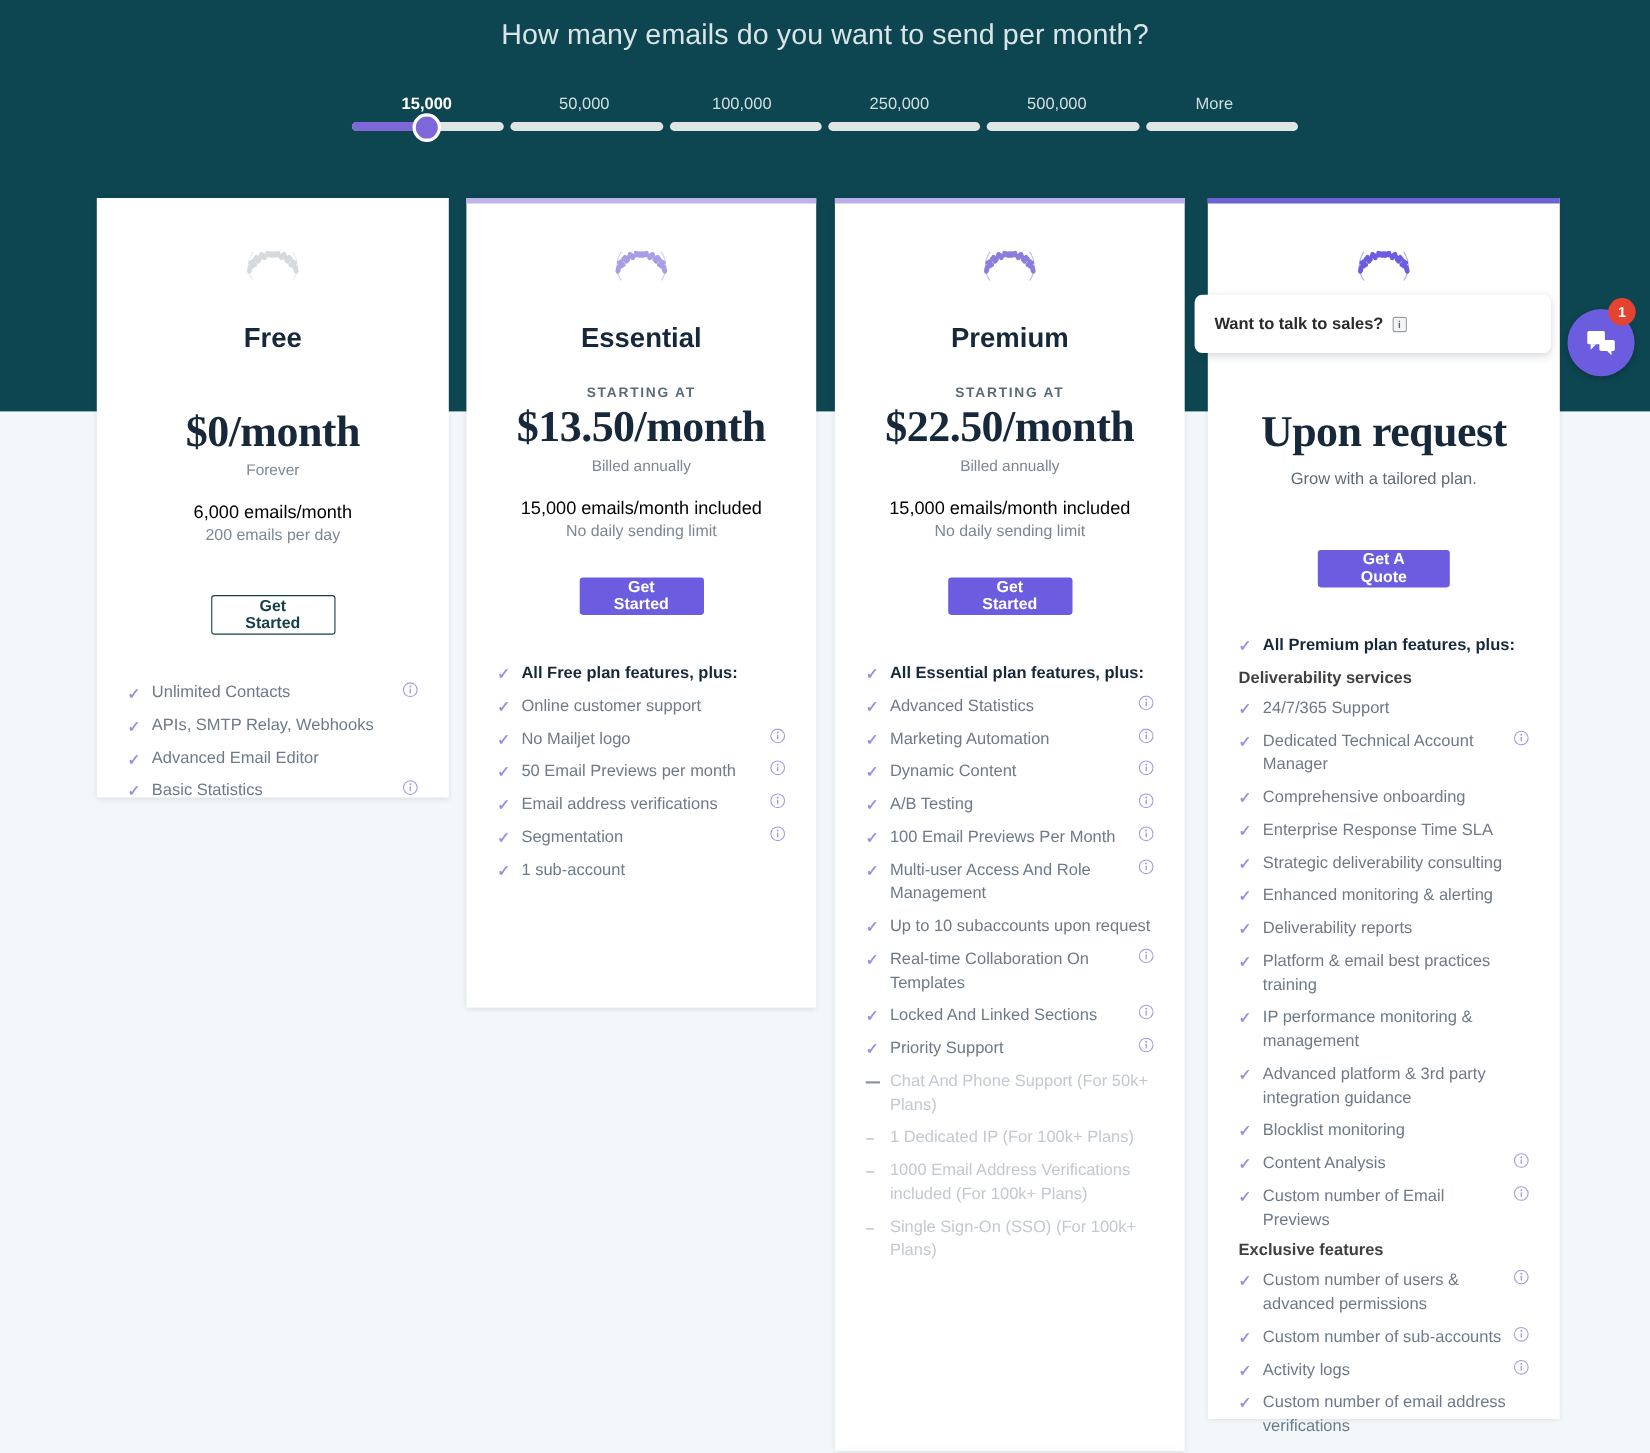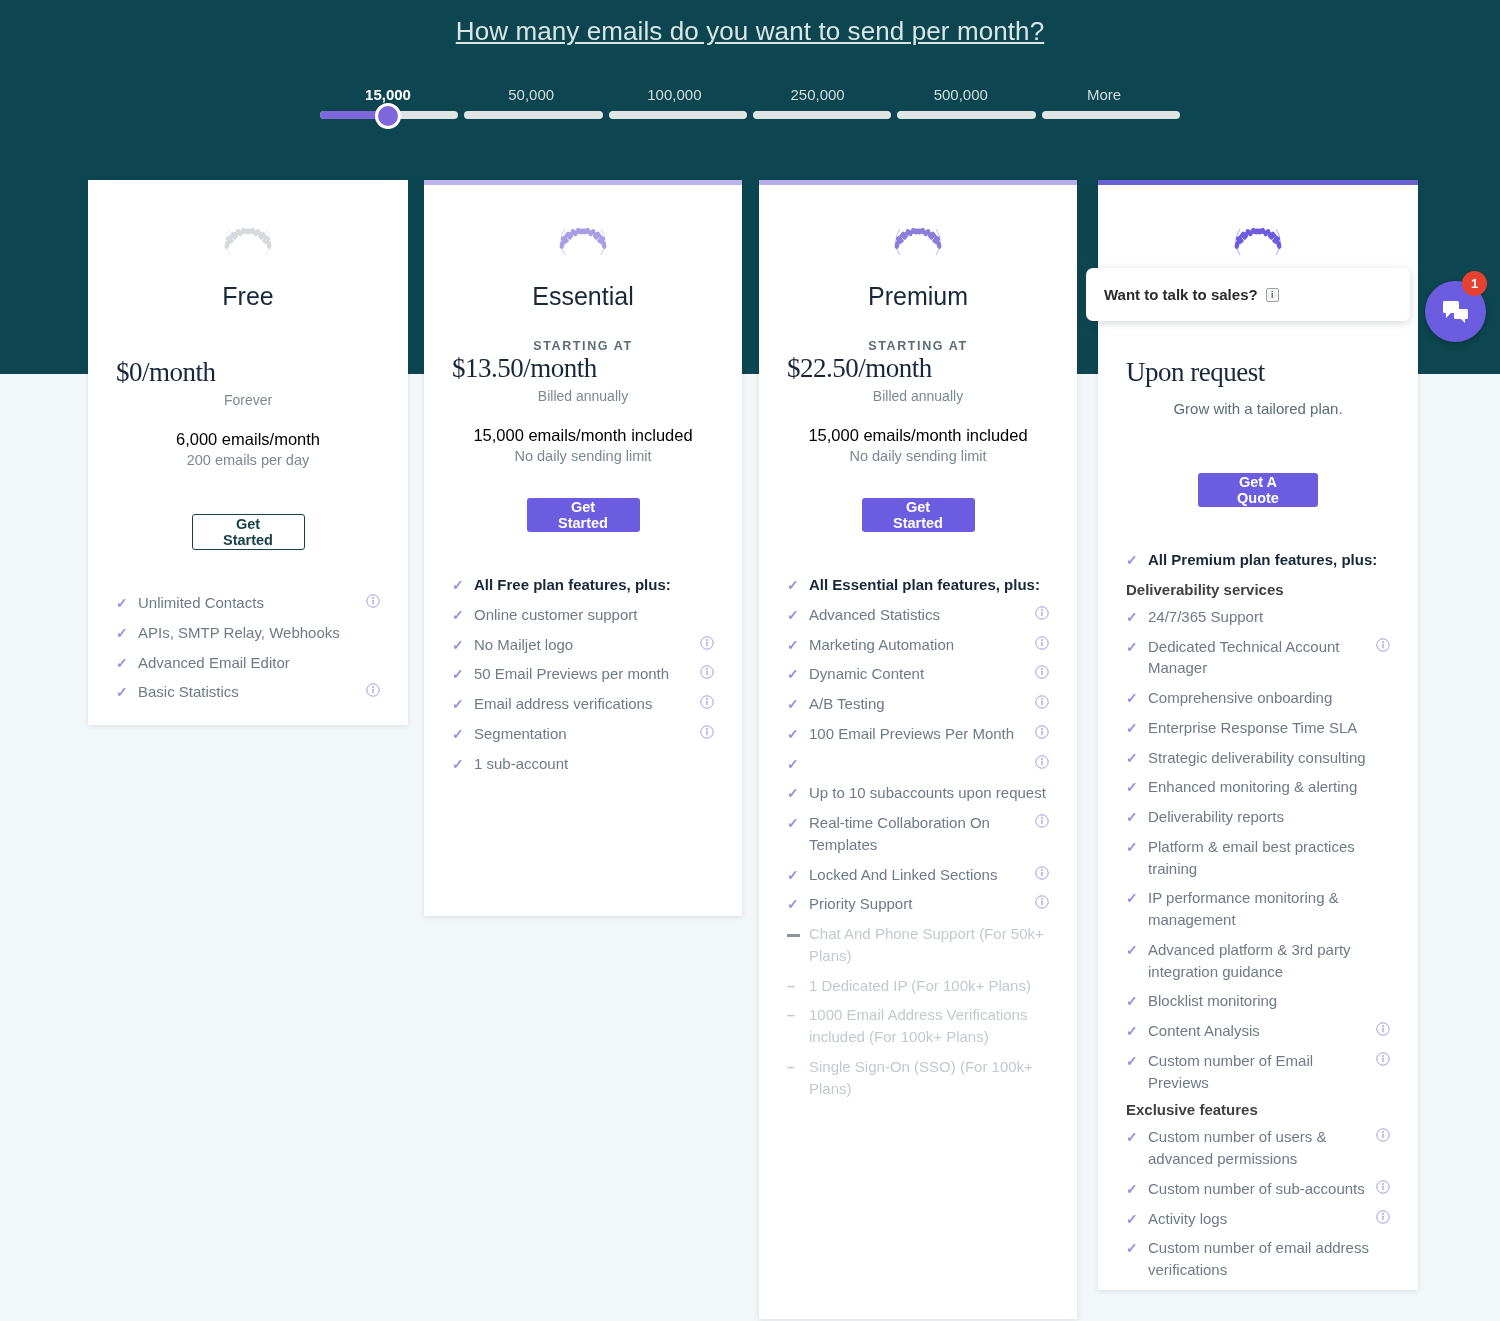--- a/index.html
+++ b/index.html
@@ -15,21 +15,20 @@
   .hero {
     position: absolute; left: 0; top: 0;
     width: 1500px; height: 374px;
     background: #0d4650;
   }
   .hero-title {
     position: absolute; left: 0; top: 16px; width: 1500px;
     text-align: center;
     font-size: 26px; font-weight: 400; color: #d9e5e7;
     letter-spacing: .1px;
-    text-decoration: underline;
   }
 
   
   .slider-wrap { position: absolute; left: 320px; top: 70px; width: 860px; }
   .tick-row { position: relative; height: 30px; }
   .tick-label {
     position: absolute; top: 16px;
     font-size: 15px; color: #cfdee0; white-space: nowrap;
     transform: translateX(-50%);
   }
@@ -56,31 +55,31 @@
     position: absolute;
     background: #ffffff;
     box-shadow: 0 1px 5px rgba(20,40,60,.12);
   }
   .card-top-bar { height: 5px; width: 100%; }
   .card-inner { padding: 26px 28px 30px 28px; }
 
   .wreath { display: block; margin: 8px auto 0 auto; }
 
   .plan-name {
-    text-align: center; font-size: 25px; font-weight: 400;
-    color: #16283a; margin-top: 17px;
+    text-align: center; font-size: 25px; font-weight: 700;
+    color: #16283a; margin-top: 28px;
   }
   .starting-at {
     text-align: center; font-size: 12.5px; font-weight: 700;
     letter-spacing: 1.6px; color: #5c6b78; margin-top: 28px;
   }
   .price {
-    text-align: left;
+    text-align: center;
     font-family: "Liberation Serif", serif;
-    font-size: 27px; font-weight: 400; color: #16283a;
+    font-size: 40px; font-weight: 700; color: #16283a;
     letter-spacing: -.5px;
   }
   .price.free-price { margin-top: 46px; }
   .price.req { margin-top: 46px; }
   .price-sub {
     text-align: center; font-size: 14px; color: #7b8893; margin-top: 4px;
   }
   .quota {
     text-align: center; font-size: 16.5px; font-weight: 400;
     color: #000000; margin-top: 22px;
@@ -425,20 +424,21 @@
               <span class="mark">✓</span>
               <span class="feat-text">100 Email Previews Per Month</span>
               <span class="info "><svg width="14" height="14" viewBox="0 0 14 14">
                   <circle cx="7" cy="7" r="6.2" fill="none" stroke="#a79ae2" stroke-width="1"></circle>
                   <circle cx="7" cy="4" r="0.9" fill="#a79ae2"></circle>
                   <rect x="6.4" y="5.8" width="1.2" height="4.4" rx="0.5" fill="#a79ae2"></rect>
                 </svg></span>
             </div>
             <div class="feat">
               <span class="mark">✓</span>
+              <span class="feat-text">Multi-user Access And Role Management</span>
               <span class="info right"><svg width="14" height="14" viewBox="0 0 14 14">
                   <circle cx="7" cy="7" r="6.2" fill="none" stroke="#a79ae2" stroke-width="1"></circle>
                   <circle cx="7" cy="4" r="0.9" fill="#a79ae2"></circle>
                   <rect x="6.4" y="5.8" width="1.2" height="4.4" rx="0.5" fill="#a79ae2"></rect>
                 </svg></span>
             </div>
             <div class="feat">
               <span class="mark">✓</span>
               <span class="feat-text">Up to 10 subaccounts upon request</span>
             </div>

